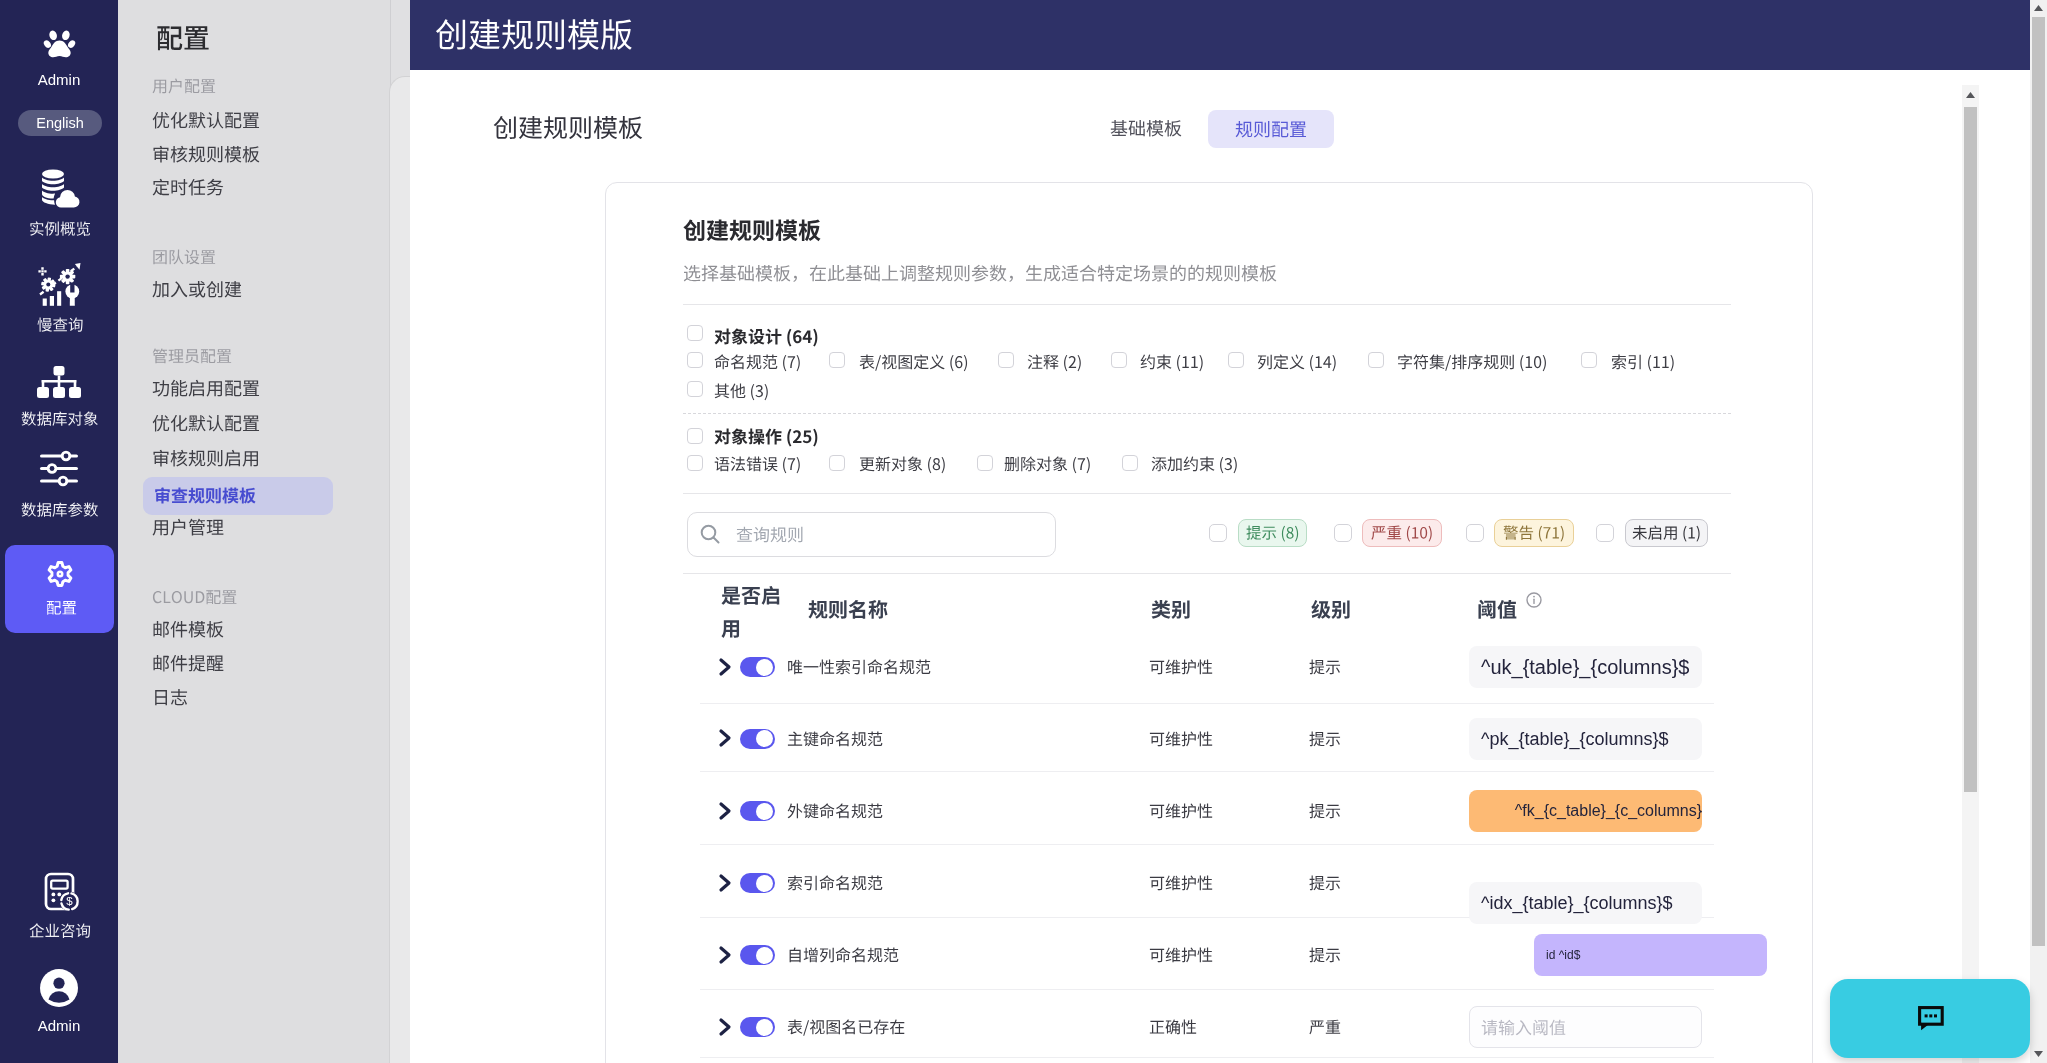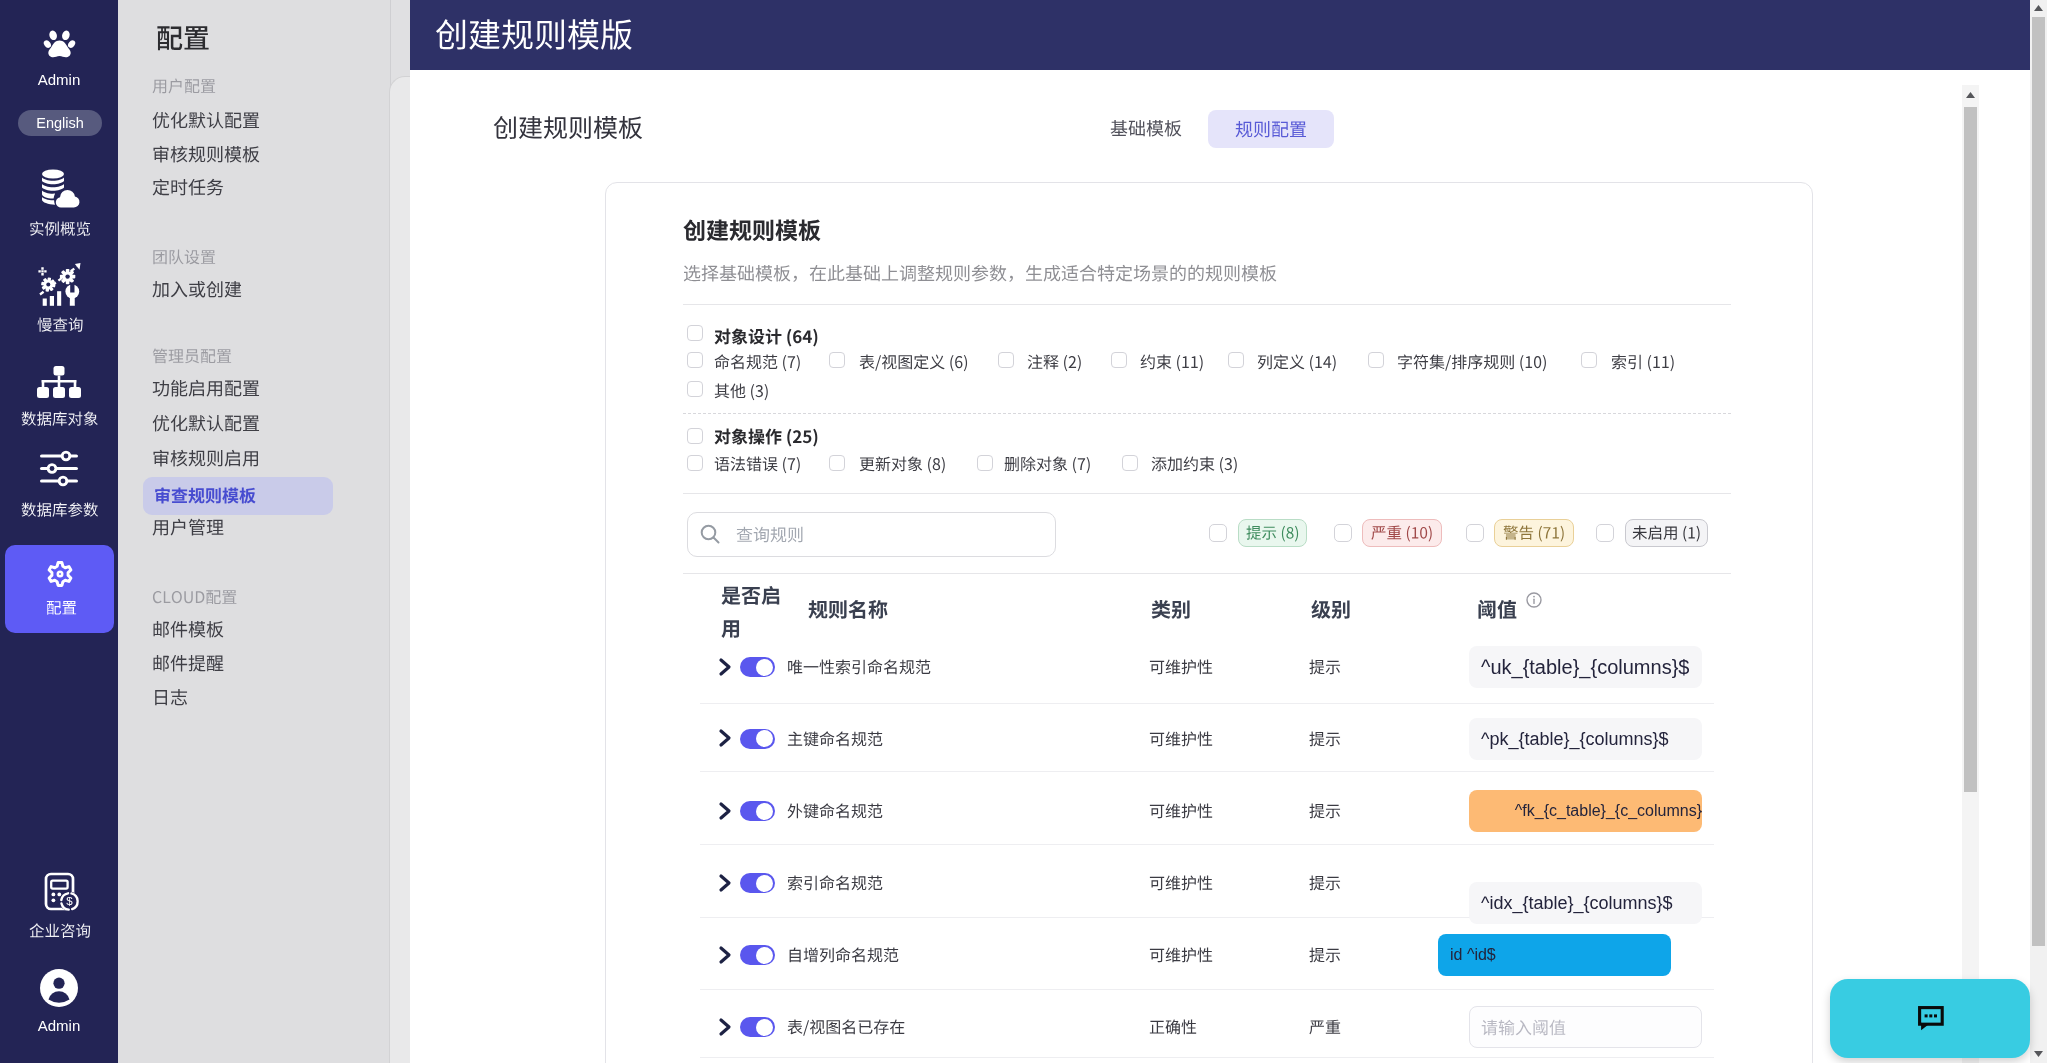--- a/index.html
+++ b/index.html
@@ -525,21 +525,21 @@
       <use href="#r62a4" x="2000"></use>
       <use href="#r6027" x="3000"></use>
     </g>
   </svg>
 <svg class="tx" style="left:1309.0px;top:945.4px;" width="32.0" height="22.4">
     <g transform="translate(0,16.0) scale(0.0160,-0.0160)" fill="#3b3b43">
       <use href="#r63d0" x="0"></use>
       <use href="#r793a" x="1000"></use>
     </g>
   </svg>
-<div style="position:absolute;left:1438px;top:934px;width:233px;height:42px;background:#0ea5e9;border-radius:8px;overflow:hidden;font-size:16px;color:#24243c;line-height:42px;padding-left:12px;box-sizing:border-box;white-space:nowrap;">id ^id$</div>
+<div style="position:absolute;left:1534px;top:934px;width:233px;height:42px;background:#c4b5fd;border-radius:8px;overflow:hidden;font-size:12px;color:#24243c;line-height:42px;padding-left:12px;box-sizing:border-box;white-space:nowrap;">id ^id$</div>
 <svg class="ic" style="left:715px;top:1017px" width="19" height="20" viewBox="0 0 19 20" fill="none" stroke="#1d2244" stroke-width="3.2" stroke-linecap="round" stroke-linejoin="round">
     <path d="M6 3l8 7-8 7"></path>
   </svg>
 <div style="position:absolute;left:740px;top:1017.0px;width:35px;height:20px;background:#5a57ee;border-radius:10px;"></div>
 <div style="position:absolute;left:756px;top:1018.5px;width:17px;height:17px;background:#fff;border-radius:50%;"></div>
 <svg class="tx" style="left:787.0px;top:1017.4px;" width="118.3" height="22.4">
     <g transform="translate(0,16.0) scale(0.0160,-0.0160)" fill="#3b3b43">
       <use href="#r8868" x="0"></use>
       <use href="#r2f" x="1000"></use>
       <use href="#r89c6" x="1392"></use>

